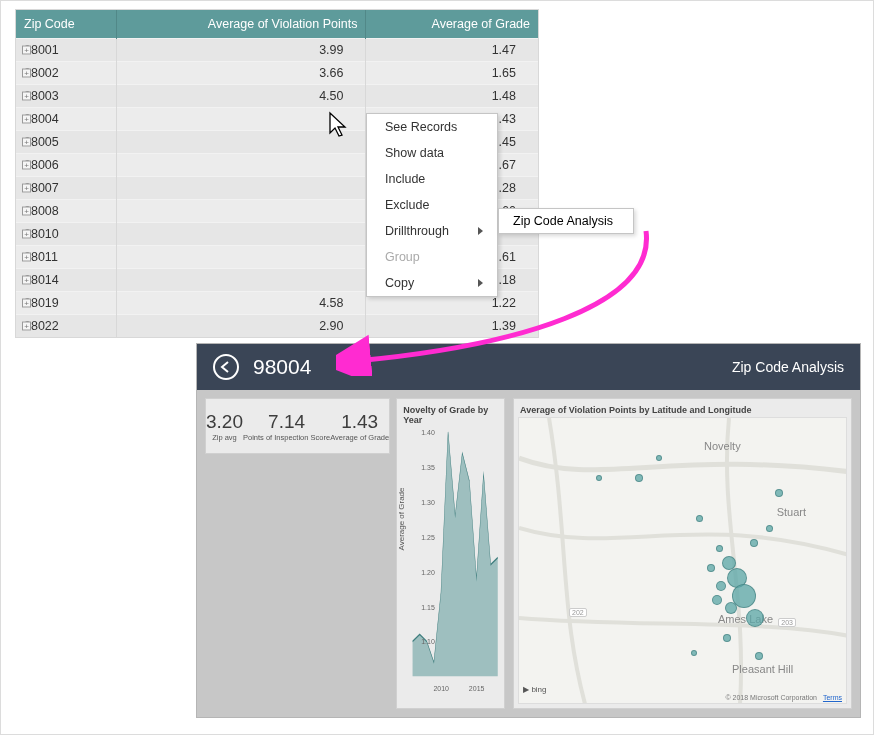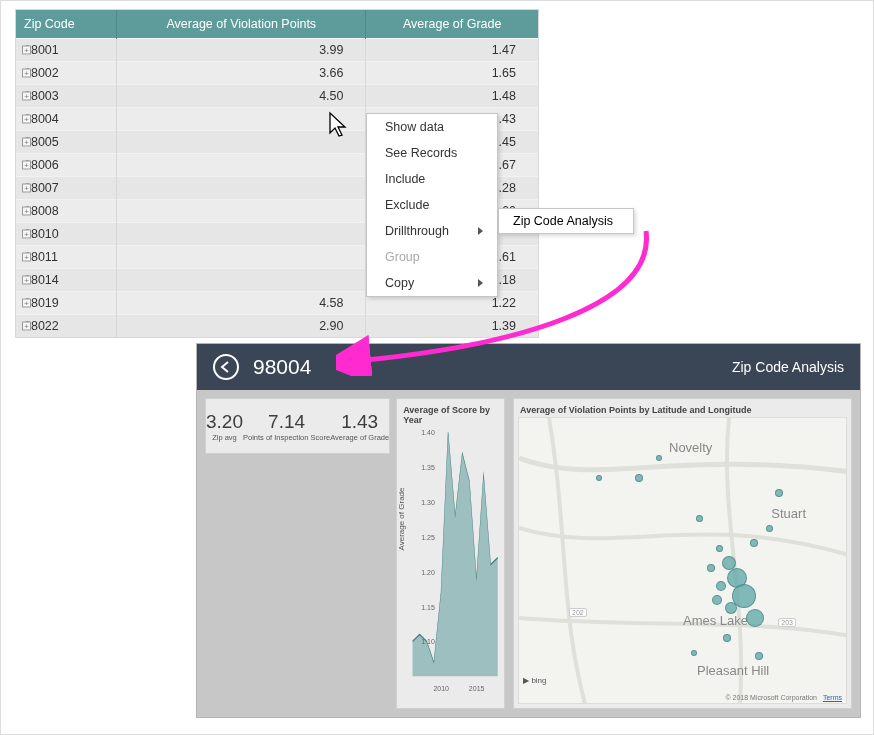--- a/index.html
+++ b/index.html
@@ -22,21 +22,21 @@
   }
   .tbl { width: 100%; border-collapse: collapse; font-size: 12.5px; }
   .tbl th {
     background: #5e9b9b;
     color: #fff;
     font-weight: 400;
     padding: 7px 8px;
     text-align: left;
     border-right: 1px solid #518888;
   }
-  .tbl th.num { text-align: center; }
+  .tbl th.num { text-align: right; }
   .tbl th:last-child { border-right: none; }
   .tbl td {
     padding: 4px 8px;
     border-right: 1px solid #d8d8d8;
     border-top: 1px solid #f2f2f2;
   }
   .tbl td:last-child { border-right: none; }
   .tbl tr:nth-child(even) td { background: #ececec; }
   .tbl tr:nth-child(odd) td { background: #e6e6e6; }
   .tbl td.num { text-align: right; color: #333; padding-right: 22px; }
@@ -150,23 +150,23 @@
   .chart-card { flex: 1; padding: 6px 4px 4px 4px; display: flex; flex-direction: column; }
   .chart-title { font-size: 9px; color: #444; font-weight: 600; padding: 0 2px 2px; }
   .chart-body { flex: 1; position: relative; background: #ebebeb; }
   .map-card { height: 100%; padding: 6px 4px 4px 4px; display: flex; flex-direction: column; }
   .map-body { flex: 1; position: relative; background: #f3f3f0; border: 1px solid #ddd; overflow: hidden; }
   .map-dot {
     position: absolute; border-radius: 50%;
     background: rgba(90,165,165,0.75);
     border: 1px solid rgba(60,120,120,0.6);
   }
-  .map-label { position: absolute; font-size: 13px; color: #888; }
+  .map-label { position: absolute; font-size: 11px; color: #888; margin-left: 35px; }
   .map-attrib { position: absolute; bottom: 2px; right: 4px; font-size: 7px; color: #777; }
-  .map-bing { position: absolute; bottom: 18px; left: 4px; font-size: 8px; color: #555; }
+  .map-bing { position: absolute; bottom: 9px; left: 4px; font-size: 8px; color: #555; }
   .axis-lbl-y { position: absolute; left: 0; top: 50%; transform: rotate(-90deg) translateX(20px); transform-origin: left; font-size: 8px; color: #555; }
   .axis-lbl-x { text-align: center; font-size: 8px; color: #555; margin-top: 1px; }
   .y-tick { position: absolute; left: 20px; font-size: 7px; color: #666; transform: translateY(-50%); }
   .x-tick { position: absolute; bottom: 12px; font-size: 7px; color: #666; transform: translateX(-50%); }
   .badge-282 { position:absolute; background:#fff; border:1px solid #ccc; border-radius:2px; font-size:7px; padding:0 2px; color:#999; }
 </style>
 </head>
 <body>
 
 <div class="table-wrap">
@@ -248,24 +248,24 @@
   </table>
 </div>
 
 <svg class="cursor-svg" width="22" height="28" viewBox="0 0 22 28">
   <path d="M2 2 L2 22 L7 17 L11 25 L14 24 L10 16 L17 16 Z" fill="#fff" stroke="#000" stroke-width="1.3"></path>
 </svg>
 
 <div class="ctx">
   <div id="ctx-items">
       <div class="ctx-item">
+        <span>See Records</span>
+      </div>
+      <div class="ctx-item">
         <span>Show data</span>
-      </div>
-      <div class="ctx-item">
-        <span>See Records</span>
       </div>
       <div class="ctx-item">
         <span>Include</span>
       </div>
       <div class="ctx-item">
         <span>Exclude</span>
       </div>
       <div class="ctx-item">
         <span>Drillthrough</span>
         <span class="sub-arrow"></span>
@@ -310,21 +310,21 @@
         <div class="kpi">
           <div class="kpi-val">7.14</div>
           <div class="kpi-lbl">Points of Inspection Score</div>
         </div>
         <div class="kpi">
           <div class="kpi-val">1.43</div>
           <div class="kpi-lbl">Average of Grade</div>
         </div>
       </div>
       <div class="card chart-card">
-        <div class="chart-title">Average of Score by Year</div>
+        <div class="chart-title">Novelty of Grade by Year</div>
         <div class="chart-body" id="chart"><svg viewBox="0 0 290 220" width="100%" height="100%" preserveAspectRatio="none">
               <path d="M 34 198 L 34,170.28571428571425 L 54.83333333333333,164.74285714285708 L 75.66666666666666,170.28571428571425 L 96.5,186.9142857142857 L 117.33333333333333,131.48571428571432 L 138.16666666666669,4 L 159,70.51428571428568 L 179.83333333333334,20.628571428571327 L 200.66666666666666,42.799999999999926 L 221.5,120.40000000000002 L 242.33333333333334,37.25714285714278 L 263.16666666666663,109.31428571428573 L 284,103.77142857142856 L 284 198 L 34 198 Z" fill="rgba(95,155,155,0.55)"></path>
               <path d="M 34,170.28571428571425 L 54.83333333333333,164.74285714285708 L 75.66666666666666,170.28571428571425 L 96.5,186.9142857142857 L 117.33333333333333,131.48571428571432 L 138.16666666666669,4 L 159,70.51428571428568 L 179.83333333333334,20.628571428571327 L 200.66666666666666,42.799999999999926 L 221.5,120.40000000000002 L 242.33333333333334,37.25714285714278 L 263.16666666666663,109.31428571428573 L 284,103.77142857142856" stroke="#3f7e7e" stroke-width="1.3" fill="none"></path>
             </svg><div class="axis-lbl-y">Average of Grade</div><div class="y-tick" style="top:77.40259740259738%">1.10</div><div class="y-tick" style="top:64.80519480519483%">1.15</div><div class="y-tick" style="top:52.20779220779222%">1.20</div><div class="y-tick" style="top:39.6103896103896%">1.25</div><div class="y-tick" style="top:27.01298701298699%">1.30</div><div class="y-tick" style="top:14.41558441558437%">1.35</div><div class="y-tick" style="top:1.8181818181818181%">1.40</div><div class="x-tick" style="left:40.45977011494253%">2010</div><div class="x-tick" style="left:76.37931034482759%">2015</div></div>
       </div>
     </div>
     <div class="right-col">
       <div class="card map-card">
         <div class="chart-title">Average of Violation Points by Latitude and Longitude</div>
         <div class="map-body" id="map">

